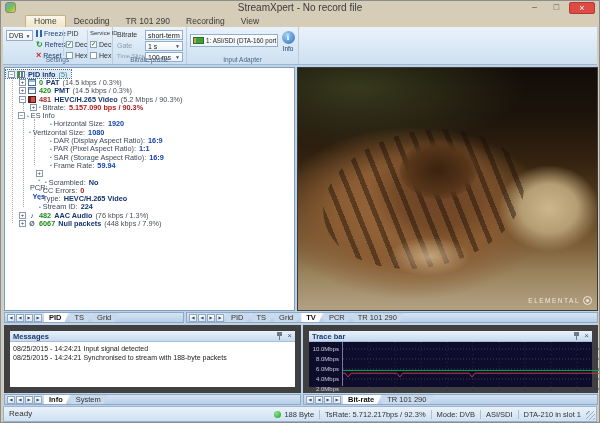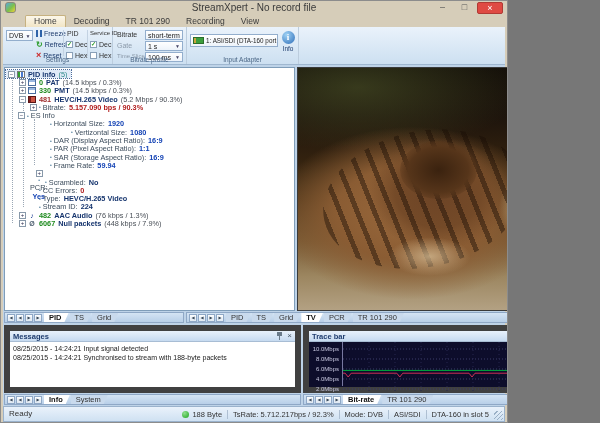--- a/index.html
+++ b/index.html
@@ -1,17 +1,17 @@
 <!DOCTYPE html>
 <html><head>
 <meta charset="utf-8">
 <style>
   html,body{margin:0;padding:0;background:#777;}
   *{box-sizing:border-box;}
-  .window{position:relative;width:508px;height:423px;background:#d6cdb9;border:1px solid #8c8c8c;
+  .window{position:relative;width:600px;height:423px;background:#d6cdb9;border:1px solid #8c8c8c;
     font-family:"Liberation Sans",sans-serif;overflow:hidden;}
   
   .titlebar{position:absolute;left:0;top:0;right:0;height:14px;}
   .app-icon{position:absolute;left:4px;top:1px;width:11px;height:11px;border-radius:3px;
     background:linear-gradient(135deg,#57a8e0 0%,#7cc14a 55%,#f0d23c 100%);border:1px solid #8a8a7a;}
   .title{position:absolute;left:0;right:0;top:1px;text-align:center;font-size:10px;color:#3a3a3a;}
   .win-controls{position:absolute;right:4px;top:1px;display:flex;gap:3px;align-items:flex-start;}
   .win-btn{width:19px;height:11px;text-align:center;font-size:9px;line-height:10px;color:#555;}
   .win-btn.close{width:26px;height:12px;background:#df4a43;color:#fff;border-radius:2px;border:1px solid #b03a34;line-height:11px;}
   
@@ -242,21 +242,21 @@
         <div class="trow" style="padding-left: 13px;">
           <span class="exp">+</span>
           <span class="ticon table-icon"></span>
           <span class="seg c-pid">0</span>
           <span class="seg c-name">PAT</span>
           <span class="seg c-stats">(14.5 kbps / 0.3%)</span>
         </div>
         <div class="trow" style="padding-left: 13px;">
           <span class="exp">+</span>
           <span class="ticon table-icon"></span>
-          <span class="seg c-pid">330</span>
+          <span class="seg c-pid">420</span>
           <span class="seg c-name">PMT</span>
           <span class="seg c-stats">(14.5 kbps / 0.3%)</span>
         </div>
         <div class="trow" style="padding-left: 13px;">
           <span class="exp">−</span>
           <span class="ticon video-icon"></span>
           <span class="seg c-pidr">481</span>
           <span class="seg c-name">HEVC/H.265 Video</span>
           <span class="seg c-stats">(5.2 Mbps / 90.3%)</span>
         </div>
@@ -270,21 +270,21 @@
           <span class="exp">−</span>
           <span class="bullet">•</span>
           <span class="seg c-lbl">ES Info</span>
         </div>
         <div class="trow" style="padding-left: 35px;">
           <span class="exp-sp"></span>
           <span class="bullet">•</span>
           <span class="seg c-lbl">Horizontal Size:</span>
           <span class="seg c-val">1920</span>
         </div>
-        <div class="trow" style="padding-left: 56px;">
+        <div class="trow" style="padding-left: 14px;">
           <span class="exp-sp"></span>
           <span class="bullet">•</span>
           <span class="seg c-lbl">Vertizontal Size:</span>
           <span class="seg c-val">1080</span>
         </div>
         <div class="trow" style="padding-left: 35px;">
           <span class="exp-sp"></span>
           <span class="bullet">•</span>
           <span class="seg c-lbl">DAR (Display Aspect Ratio):</span>
           <span class="seg c-val">16:9</span>
@@ -464,19 +464,19 @@
 
   <div class="statusbar">
     <span class="status-ready">Ready</span>
     <span class="status-right">
       <span class="status-dot"></span>
       <span class="status-seg first">188 Byte</span>
       <span id="status-segs" style="display:flex;align-items:center">
           <span class="status-seg">TsRate: 5.712.217bps / 92.3%</span>
           <span class="status-seg">Mode: DVB</span>
           <span class="status-seg">ASI/SDI</span>
-          <span class="status-seg">DTA-160 in slot 5</span>
+          <span class="status-seg">DTA-210 in slot 1</span>
         </span>
     </span>
     <span class="grip"></span>
   </div>
 
 </div>
 
 </body></html>

